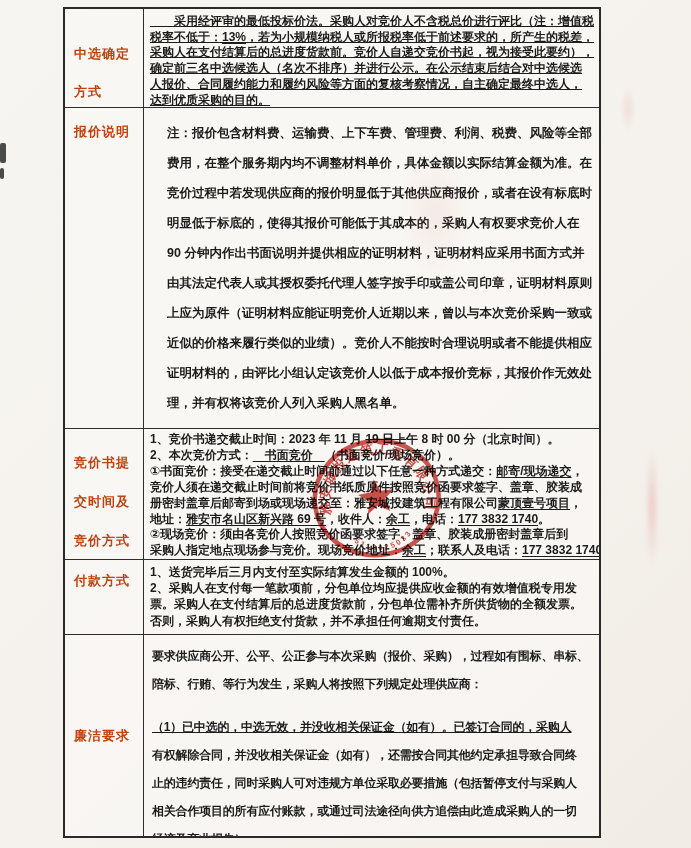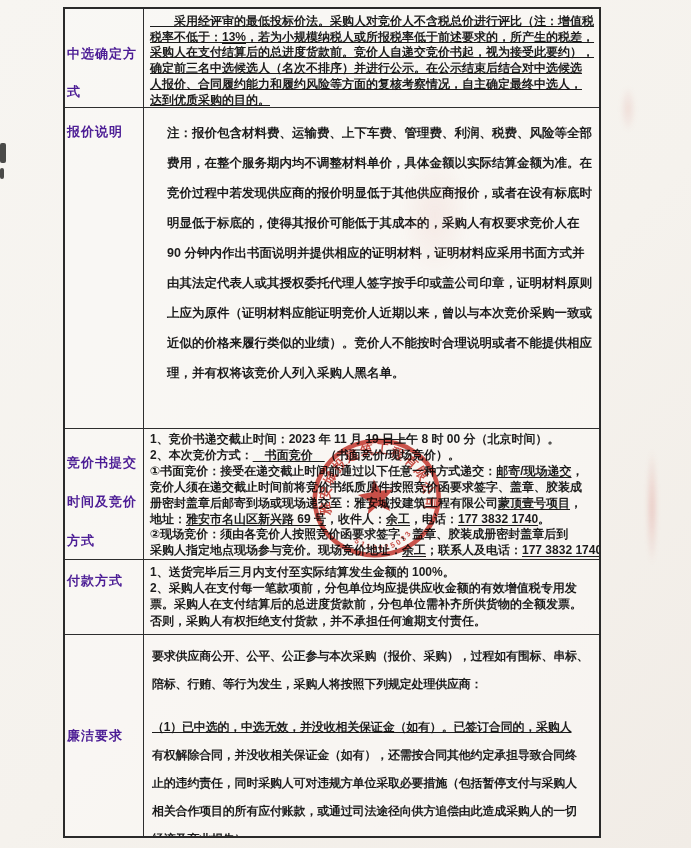--- a/index.html
+++ b/index.html
@@ -11,21 +11,21 @@
   }
   .doc-table{
     position:absolute;left:63px;top:7px;width:534px;
     border:2px solid #2a2a2a;background:rgba(252,250,247,.55);
   }
   .row{display:flex;border-top:1.5px solid #2e2e2e;}
   .row:first-child{border-top:none;}
   .label-cell{
     width:79px;flex:0 0 79px;border-right:1.8px solid #2e2e2e;
     font-size:13px;font-weight:700;letter-spacing:1px;
-    padding-left:2px;box-sizing:border-box;color:#4c1d95;
+    padding-left:9px;box-sizing:border-box;color:#c2410c;
   }
   .content-cell{flex:1;box-sizing:border-box;font-weight:700;overflow:hidden;}
   .line{white-space:nowrap;}
   .u{text-decoration:underline;text-underline-offset:2px;}
   .s{text-decoration:line-through;}
   .para-gap{margin-top:15px;text-decoration:underline;}
 
   .row-selection-method{height:98px;}
   .row-selection-method .content-cell{font-size:12px;line-height:15.7px;padding:5px 3px 0 6px;text-decoration:underline;}
   .row-selection-method .label-cell{padding-top:26px;line-height:38px;}
@@ -84,20 +84,21 @@
       <div class="label-cell">报价说明</div>
       <div class="content-cell">
         <div class="line"><span>注：报价包含材料费、运输费、上下车费、管理费、利润、税费、风险等全部</span></div>
         <div class="line"><span>费用，在整个服务期内均不调整材料单价，具体金额以实际结算金额为准。在</span></div>
         <div class="line"><span>竞价过程中若发现供应商的报价明显低于其他供应商报价，或者在设有标底时</span></div>
         <div class="line"><span>明显低于标底的，使得其报价可能低于其成本的，采购人有权要求竞价人在</span></div>
         <div class="line"><span>90 分钟内作出书面说明并提供相应的证明材料，证明材料应采用书面方式并</span></div>
         <div class="line"><span>由其法定代表人或其授权委托代理人签字按手印或盖公司印章，证明材料原则</span></div>
         <div class="line"><span>上应为原件（证明材料应能证明竞价人近期以来，曾以与本次竞价采购一致或</span></div>
         <div class="line"><span>近似的价格来履行类似的业绩）。竞价人不能按时合理说明或者不能提供相应</span></div>
+        <div class="line"><span>证明材料的，由评比小组认定该竞价人以低于成本报价竞标，其报价作无效处</span></div>
         <div class="line"><span>理，并有权将该竞价人列入采购人黑名单。</span></div>
       </div>
     </div>
     <div class="row row-submission">
       <div class="label-cell">竞价书提交时间及竞价方式</div>
       <div class="content-cell">
         <div class="line"><span>1、竞价书递交截止时间：2023 年 11 月 </span><span class="s">19 日上</span><span>午 8 时 00 分（北京时间）。</span></div>
         <div class="line"><span>2、本次竞价方式：</span><span class="u">　书面竞价　</span><span>（书面竞价/现场竞价）。</span></div>
         <div class="line"><span>①书面竞价：接受在递交截止时间前通过以下任意一种方式递交：</span><span class="u">邮寄/现场递交</span><span>，</span></div>
         <div class="line"><span>竞价人须在递交截止时间前将竞价书纸质原件按照竞价函要求签字、盖章、胶装成</span></div>

